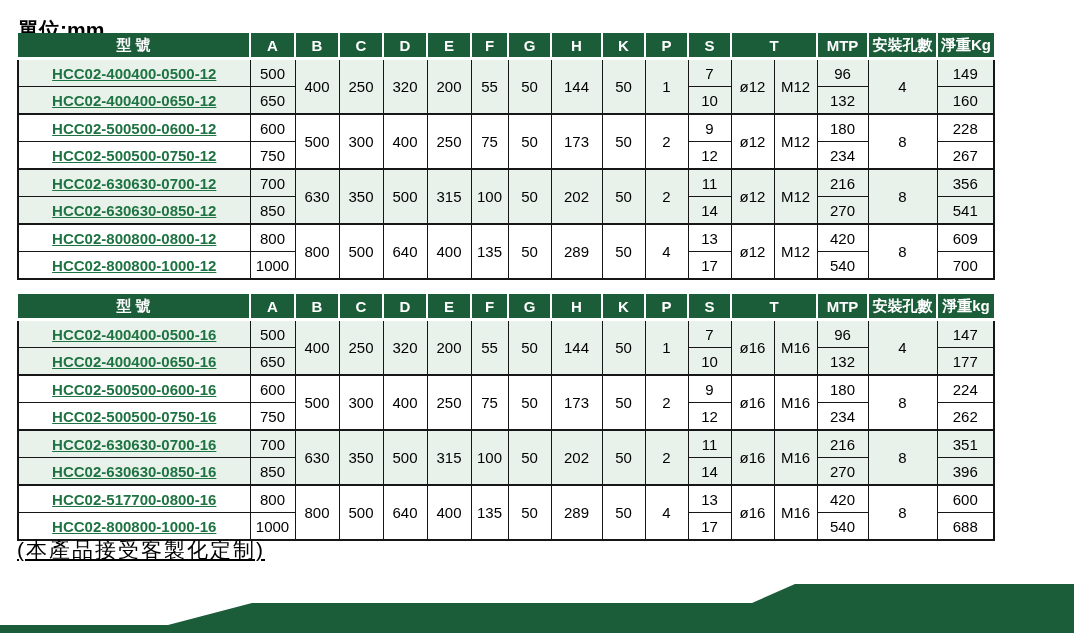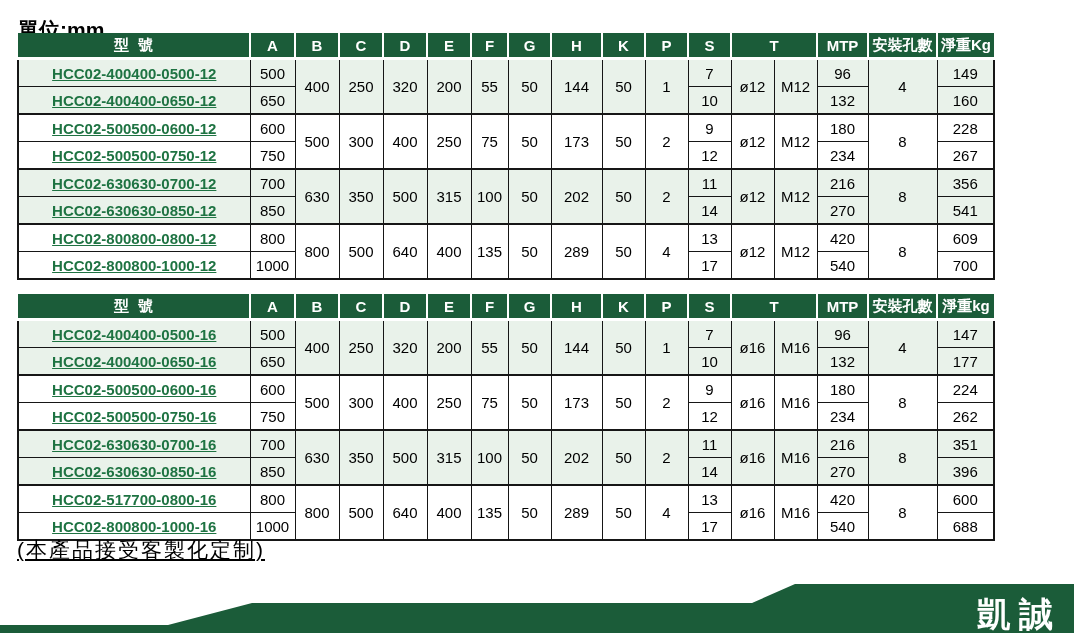--- a/index.html
+++ b/index.html
@@ -19,21 +19,21 @@
     border-collapse:collapse; table-layout:fixed;
     width:973px; margin:0 0 14px 0;
   }
   table.spec th {
     background:#1b5c39; color:#fff;
     font-size:15px; font-weight:bold;
     height:24px; padding:0; text-align:center;
     border-left:2px solid #fff; border-bottom:3px solid #fff;
     overflow:hidden; white-space:nowrap;
   }
-  table.spec th:first-child { border-left:none;font-family:Liberation Mono, monospace; }
+  table.spec th:first-child { border-left:none; }
   table.spec tbody { border:2px solid #161616; }
   table.spec td {
     border:1px solid #161616;
     height:26px; padding:0;
     font-size:15px; text-align:center; vertical-align:middle;
     background:#ffffff; white-space:nowrap; overflow:hidden;
   }
   table.spec tr.tinted td { background:#e9f2ea; }
   table.spec tr.gsep td { border-top:2px solid #161616; }
   table.spec td.c-model { font-weight:bold; color:#1e7342;text-decoration:underline; }
@@ -350,14 +350,13 @@
       </tbody>
     </table>
   </div>
 
 <div class="note-label">(本產品接受客製化定制)</div>
 
 <div class="banner">
   <svg width="1074" height="50" viewBox="0 0 1074 50" aria-hidden="true">
     <polygon points="0,42 168,42 252,20 752,20 795,1 1074,1 1074,50 0,50" fill="#1b5c39"></polygon>
   </svg>
-  <div class="brand-label">凱誠</div>
 </div>
 
 </body></html>

